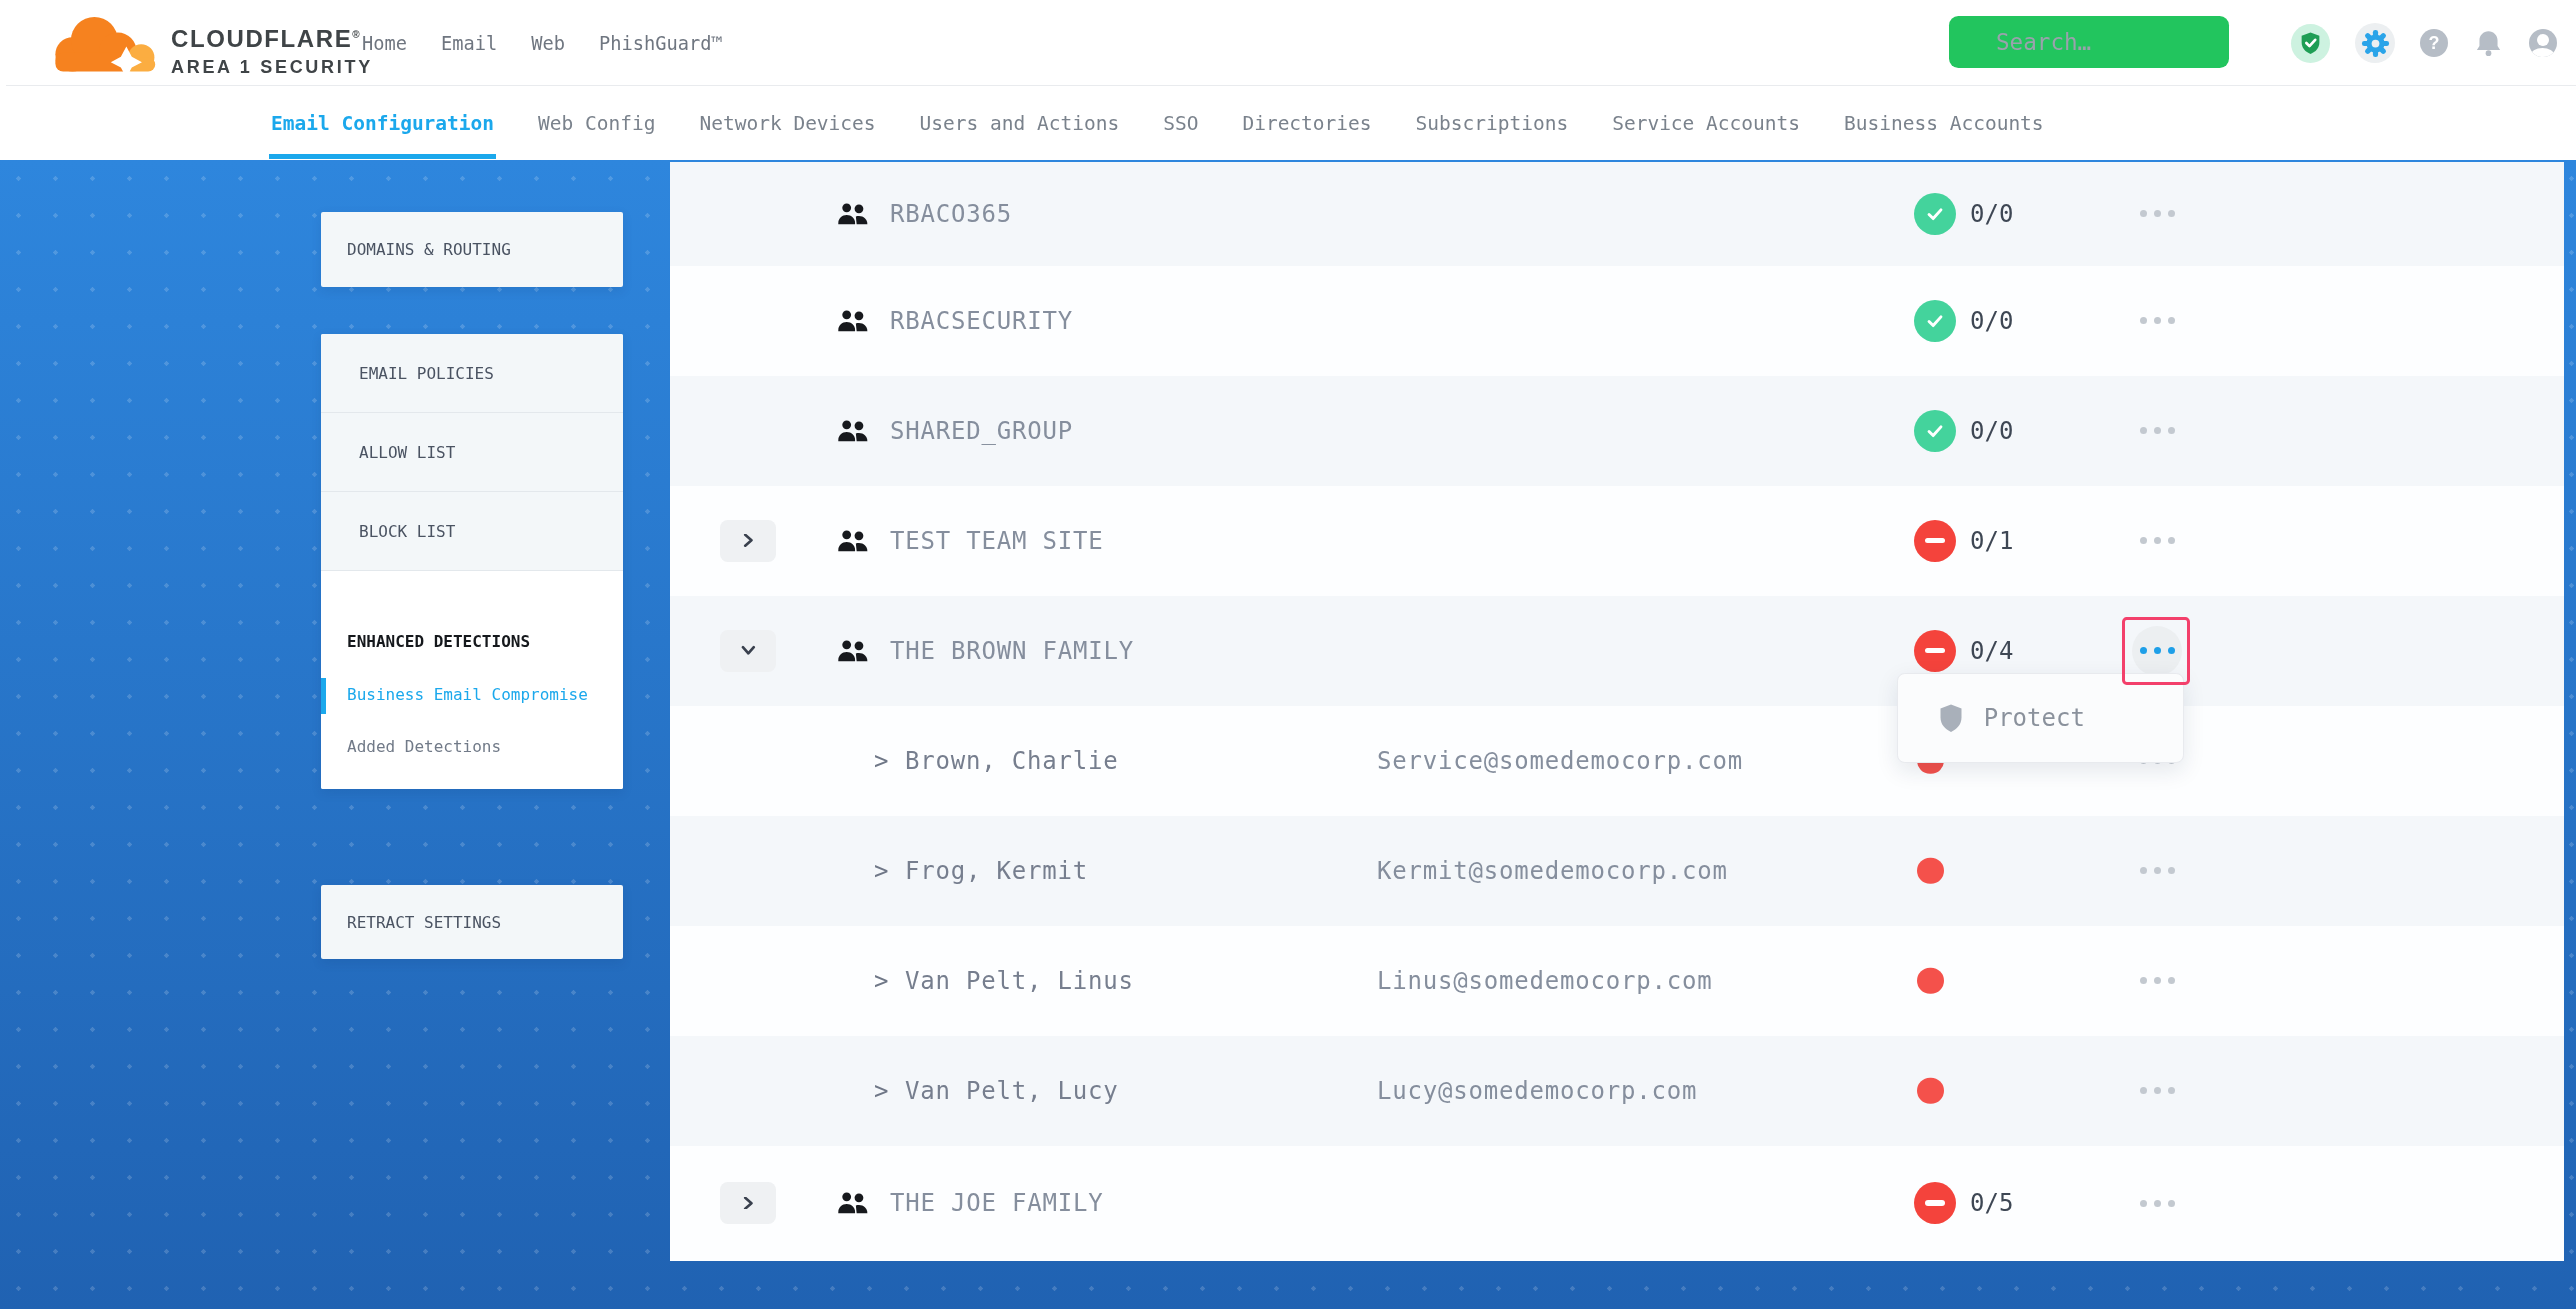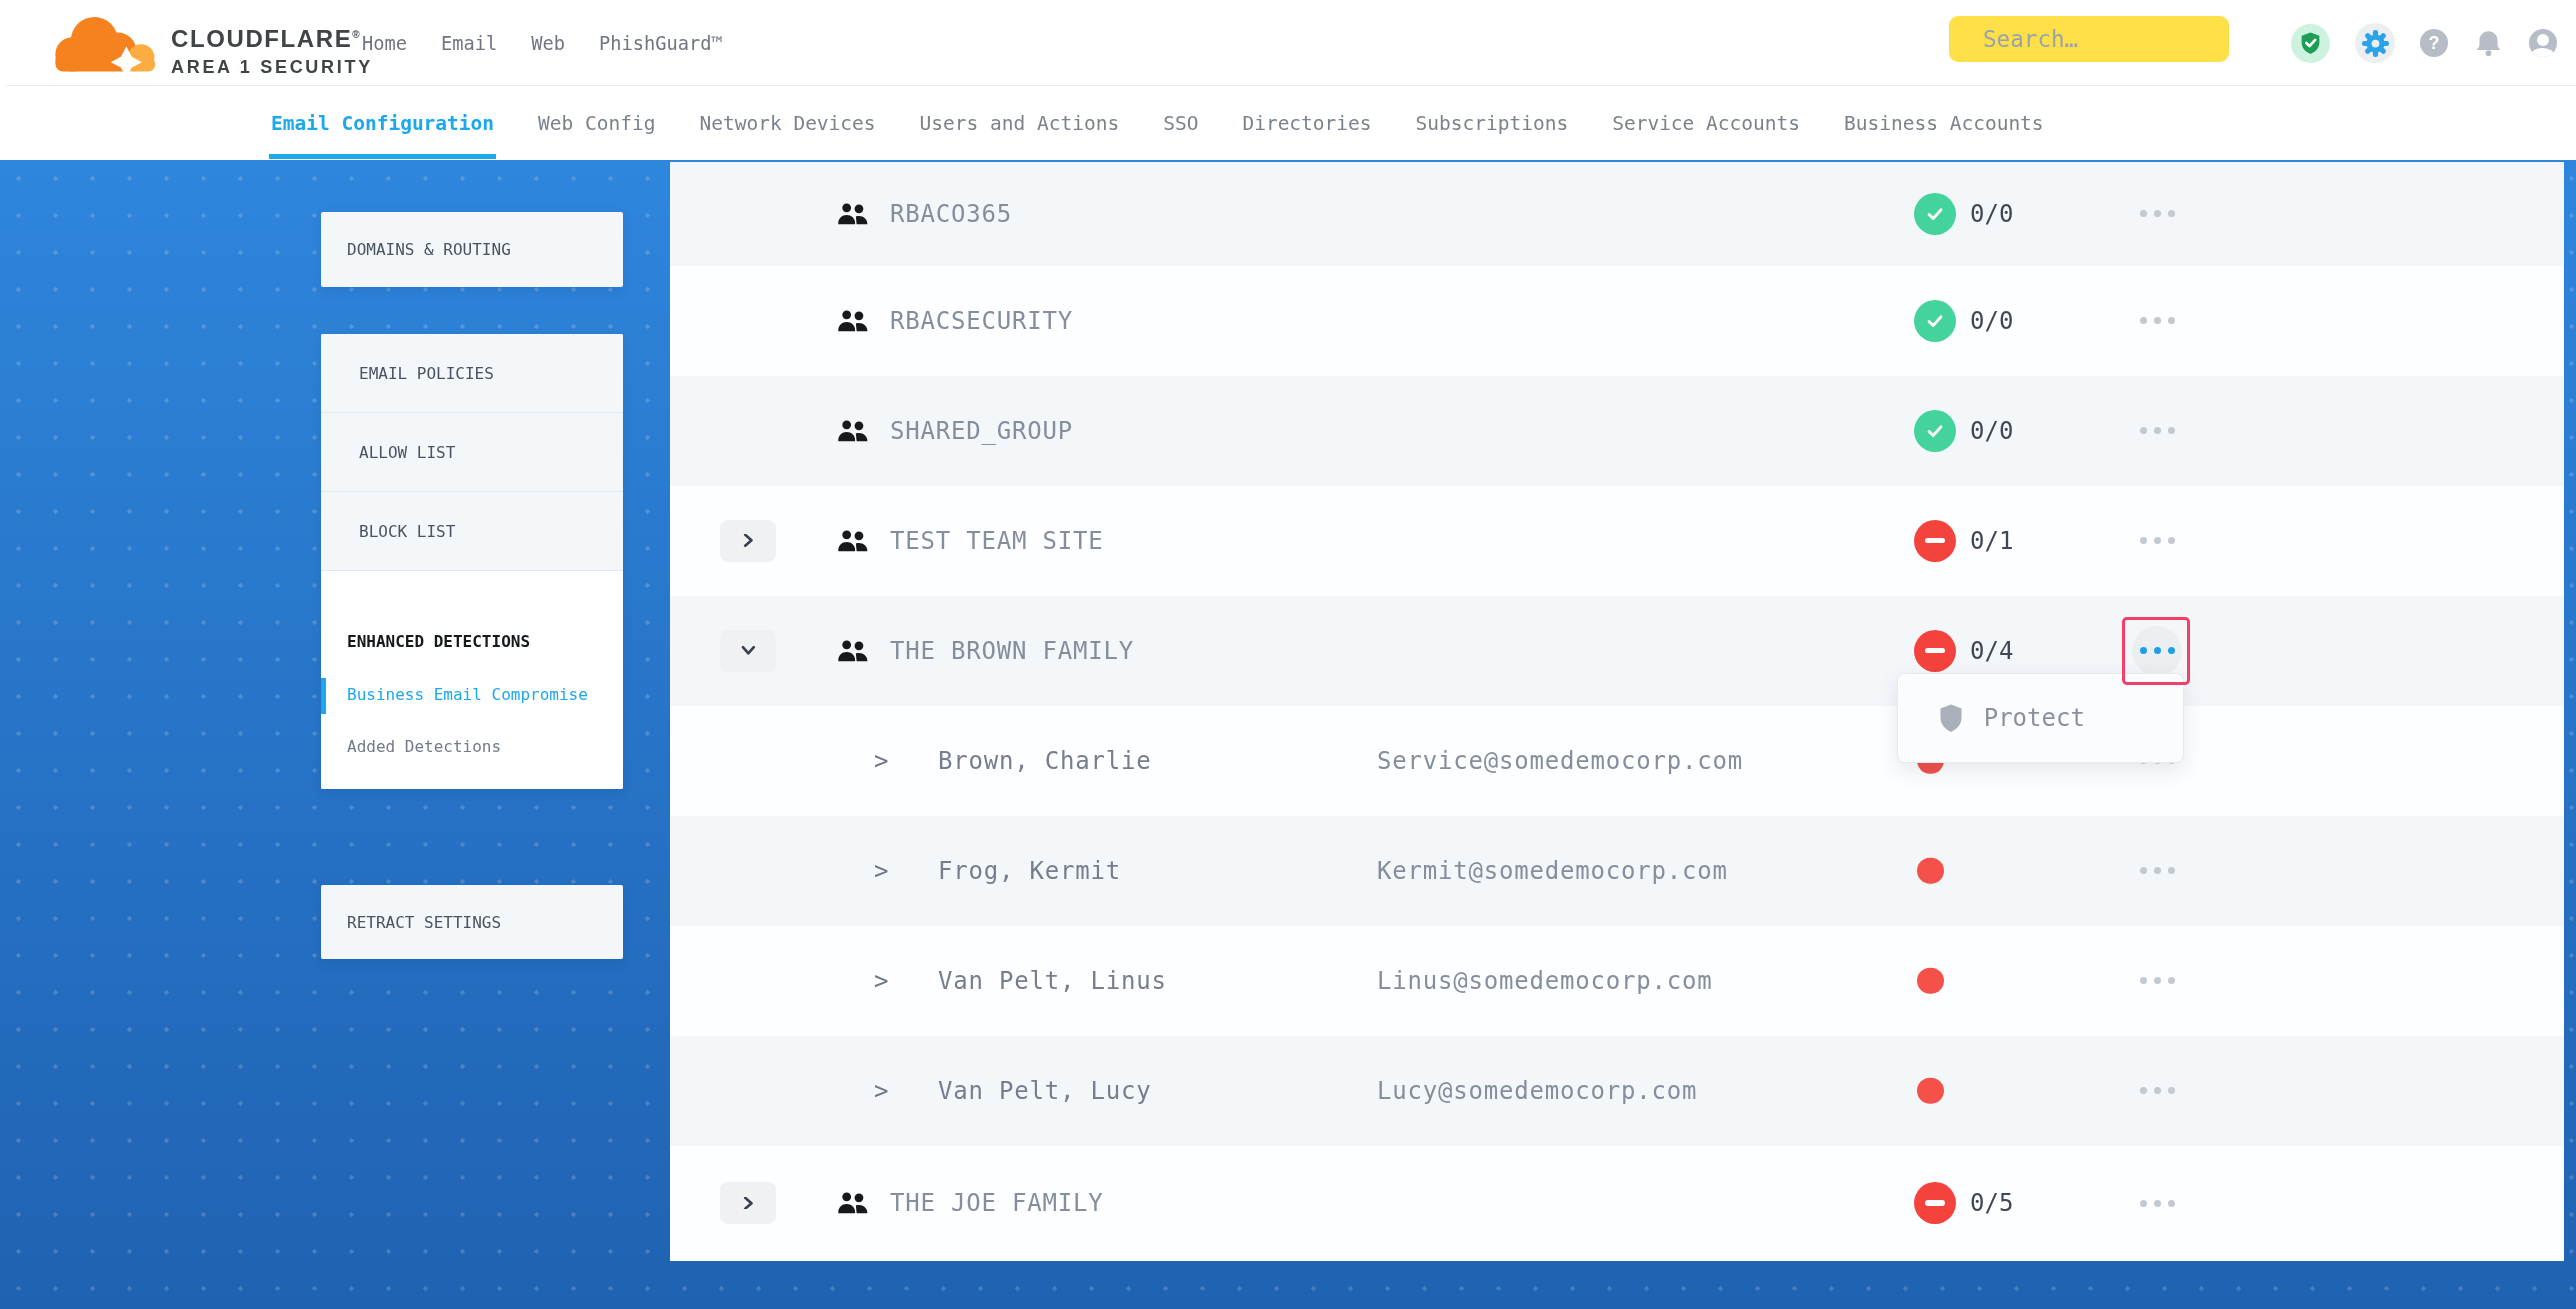--- a/index.html
+++ b/index.html
@@ -15,22 +15,22 @@
   .logo-text { position:absolute; left:125px; top:17px;
     font-family:"Liberation Sans","DejaVu Sans",sans-serif; color:#3F4447; }
   .logo-title { font-size:24px; font-weight:bold; letter-spacing:1.6px; }
   .logo-title sup { font-size:10px; }
   .logo-sub { font-size:18px; font-weight:bold; letter-spacing:2.7px; margin-top:4.7px; }
 
   .top-nav { position:absolute; left:356px; top:0; height:86px; display:flex;
     align-items:center; gap:34px; }
   .top-nav a { font-size:18.7px; color:#6F7680; text-decoration:none; cursor:pointer; }
 
-  .search-box { position:absolute; left:1943px; top:15.6px; width:280px; height:46px;
-    background:#fde047; border-radius:9.3px; display:flex; align-items:center; padding:0 17px; }
+  .search-box { position:absolute; left:1943px; top:15.6px; width:280px; height:52px;
+    background:#22c55e; border-radius:9.3px; display:flex; align-items:center; padding:0 30px; }
   .search-box input { flex:1; border:none; outline:none; background:transparent;
     font-family:inherit; font-size:22.6px; color:#474F66; margin-left:17px; }
   .search-box input::placeholder { color:#9AA2AC; }
 
   .hdr-icons { position:absolute; right:25px; top:0; height:86px; display:flex;
     align-items:center; gap:25px; }
   .ic-btn { display:flex; align-items:center; justify-content:center; cursor:pointer; }
   .circle { border-radius:50%; display:flex; align-items:center; justify-content:center; }
   .shield-wrap { width:39px; height:39px; background:#CDF2E0; }
   .gear-wrap { width:40px; height:40px; background:#ECEFF1; }
@@ -84,21 +84,21 @@
   .row:last-child { height:115px; }
   .row:nth-child(odd) { background:#F4F7FA; }
   .row:nth-child(even) { background:#FDFEFF; }
   .vc { position:absolute; top:50%; transform:translateY(-50%); }
 
   .expand-btn { left:50px; width:56px; height:42px; border-radius:7.8px; background:#EFF1F3;
     display:flex; align-items:center; justify-content:center; cursor:pointer; border:none; }
   .grp-icon { left:167px; width:31px; height:25px; }
   .grp-name { left:220px; font-size:24px; color:#858E9D; letter-spacing:0.8px; }
   .usr-caret { left:204px; font-size:24px; color:#6F7787; }
-  .usr-name { left:268px; font-size:24px; color:#767E8E; letter-spacing:0.8px; }
+  .usr-name { left:235px; font-size:24px; color:#767E8E; letter-spacing:0.8px; }
   .usr-email { left:707px; font-size:24px; color:#858E9D; letter-spacing:0.8px; }
 
   .badge { left:1244px; width:42px; height:42px; border-radius:50%;
     display:flex; align-items:center; justify-content:center; }
   .badge.ok { background:var(--success,#44D39C); }
   .badge.blocked { background:var(--danger,#F4433C); }
   .minus-bar { width:20px; height:5.4px; border-radius:3.1px; background:#fff; }
   .small-dot { left:1247px; width:26.5px; height:26.5px; border-radius:50%;
     background:#F4514B; }
   .count { left:1300px; font-size:24px; color:#3E4754; }

